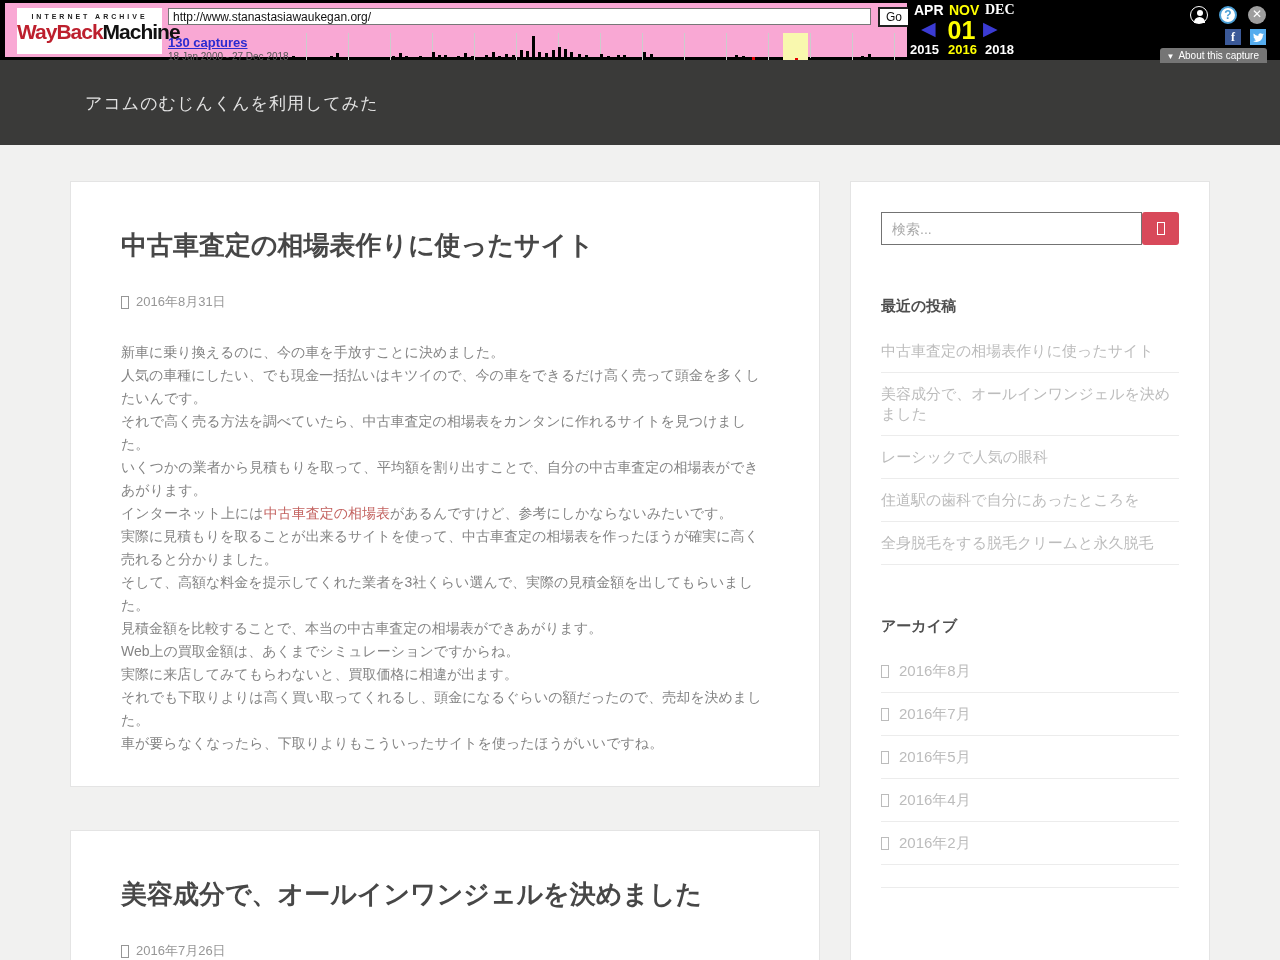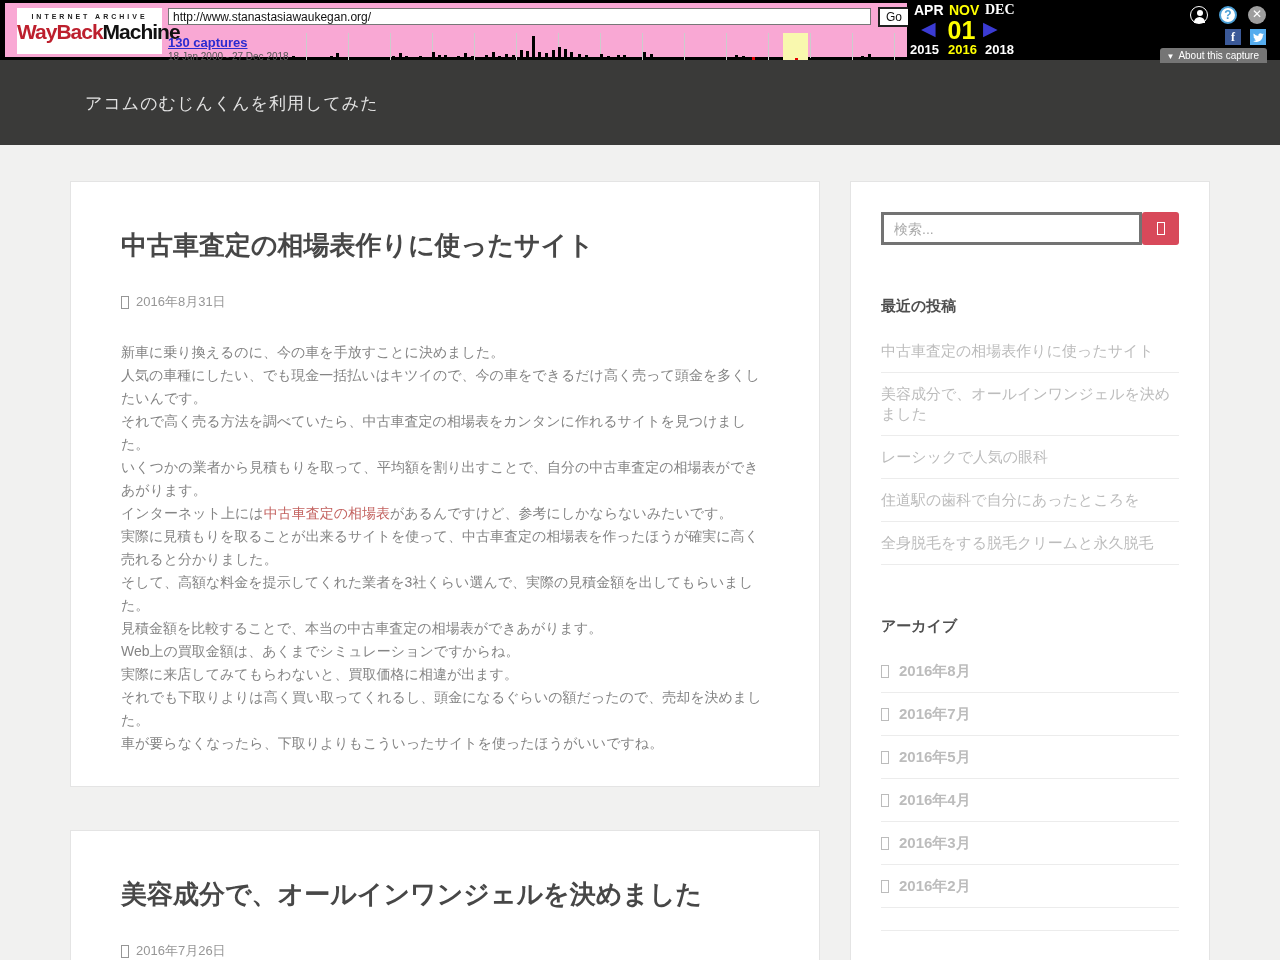--- a/index.html
+++ b/index.html
@@ -62,27 +62,27 @@
   .card.post2 { left:70px; top:830px; width:750px; height:200px; padding:47px 50px; }
   .post-title { font-size:26px; font-weight:bold; color:#474747; line-height:32px; cursor:pointer; }
   .post-meta { margin-top:32px; font-size:13px; color:#969696; display:flex; align-items:center; gap:7px; }
   .tofu { display:inline-block; width:8px; height:13px; border:1px solid currentColor; }
   .post-body { margin-top:30px; font-size:14px; line-height:23px; color:#848484; white-space:pre-line; }
   .post-body .inline-link { color:#c3625f; cursor:pointer; }
 
   
   .card.sidebar { left:850px; top:181px; width:360px; height:790px; padding:30px; }
   .search-row { display:flex; height:33px; }
-  .search-input { flex:1; border:3px solid #737373; padding:0 10px; font-size:14px; color:#15803d; font-family:"Liberation Sans","DejaVu Sans",sans-serif; }
+  .search-input { flex:1; border:1px solid #737373; padding:0 10px; font-size:14px; color:#15803d; font-family:"Liberation Sans","DejaVu Sans",sans-serif; }
   .search-input::placeholder { color:#a9a9a9; }
   .search-btn { width:37px; background:#d8495a; border:none; border-radius:3px; color:#fff; cursor:pointer; display:flex; align-items:center; justify-content:center; }
   .side-heading { margin-top:52px; font-size:15px; font-weight:bold; color:#4f4f4f; }
   .side-list { list-style:none; margin-top:14px; }
   .side-list li { padding:11px 0; border-bottom:1px solid #ececec; font-size:15px; color:#bcbcbc; cursor:pointer; line-height:20px; }
-  .side-list.archive li { display:flex; align-items:center; gap:10px;font-weight:bold; }
+  .side-list.archive li { display:flex; align-items:center; gap:10px; }
 </style>
 </head>
 <body>
 
 <div class="wb-toolbar">
   <div class="wb-panel">
     <div class="wb-logo">
       <span class="wb-logo-top">INTERNET ARCHIVE</span>
       <span class="wb-logo-main"><span class="red">WayBack</span><span class="blk">Machine</span></span>
     </div>
@@ -249,21 +249,17 @@
       <li>
         <span class="tofu"></span>
         <span>2016年5月</span>
       </li>
       <li>
         <span class="tofu"></span>
         <span>2016年4月</span>
       </li>
       <li>
         <span class="tofu"></span>
-        <span>2016年3月</span>
-      </li>
-      <li>
-        <span class="tofu"></span>
         <span>2016年2月</span>
       </li>
       <li></li>
     </ul>
 </div>
 
 </body></html>

